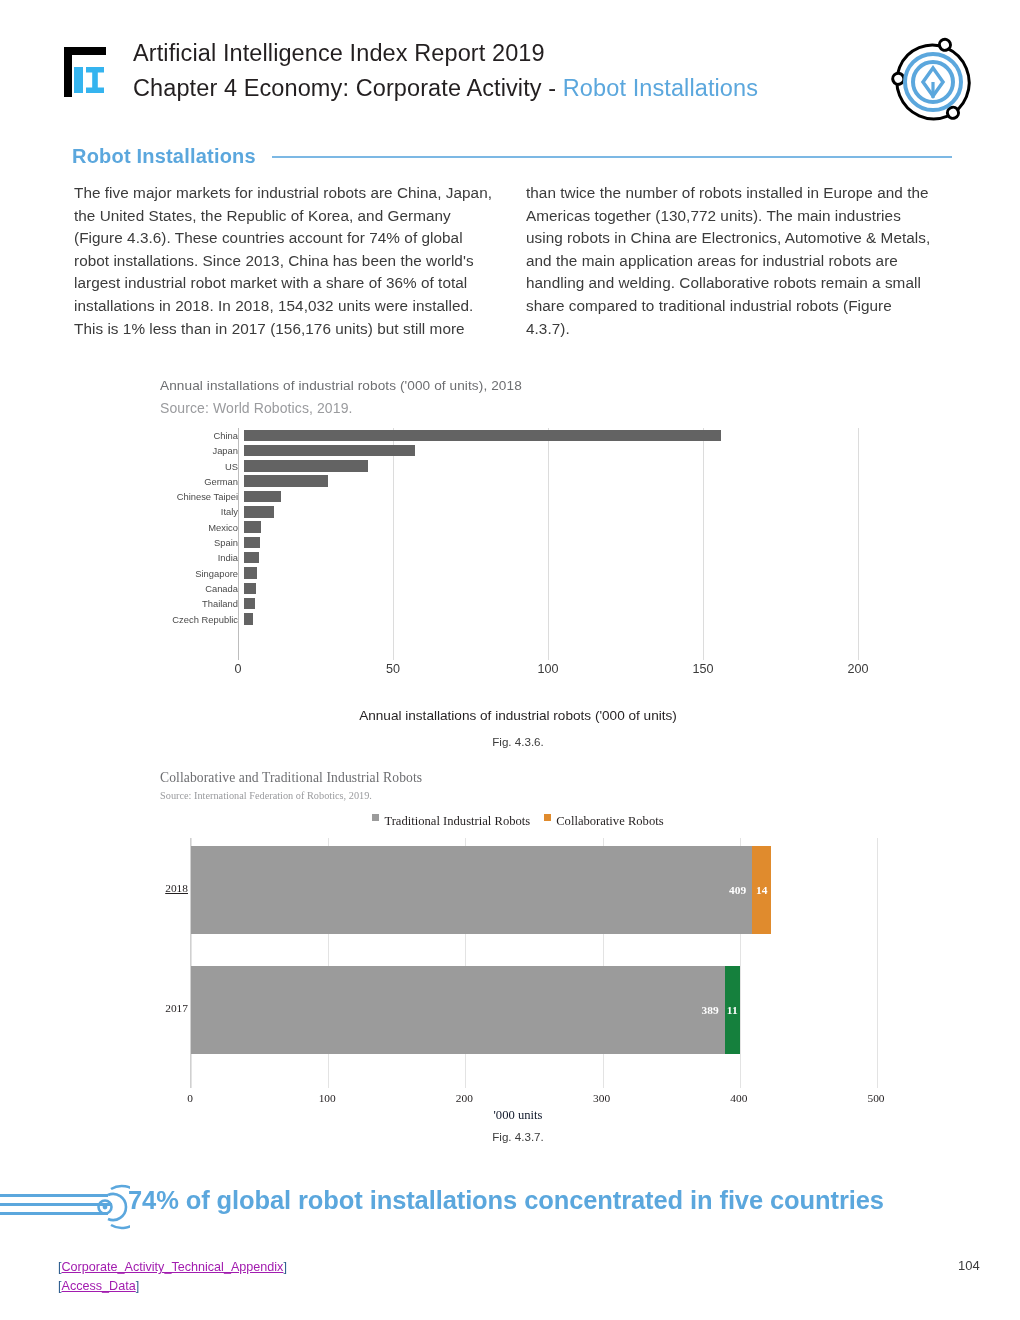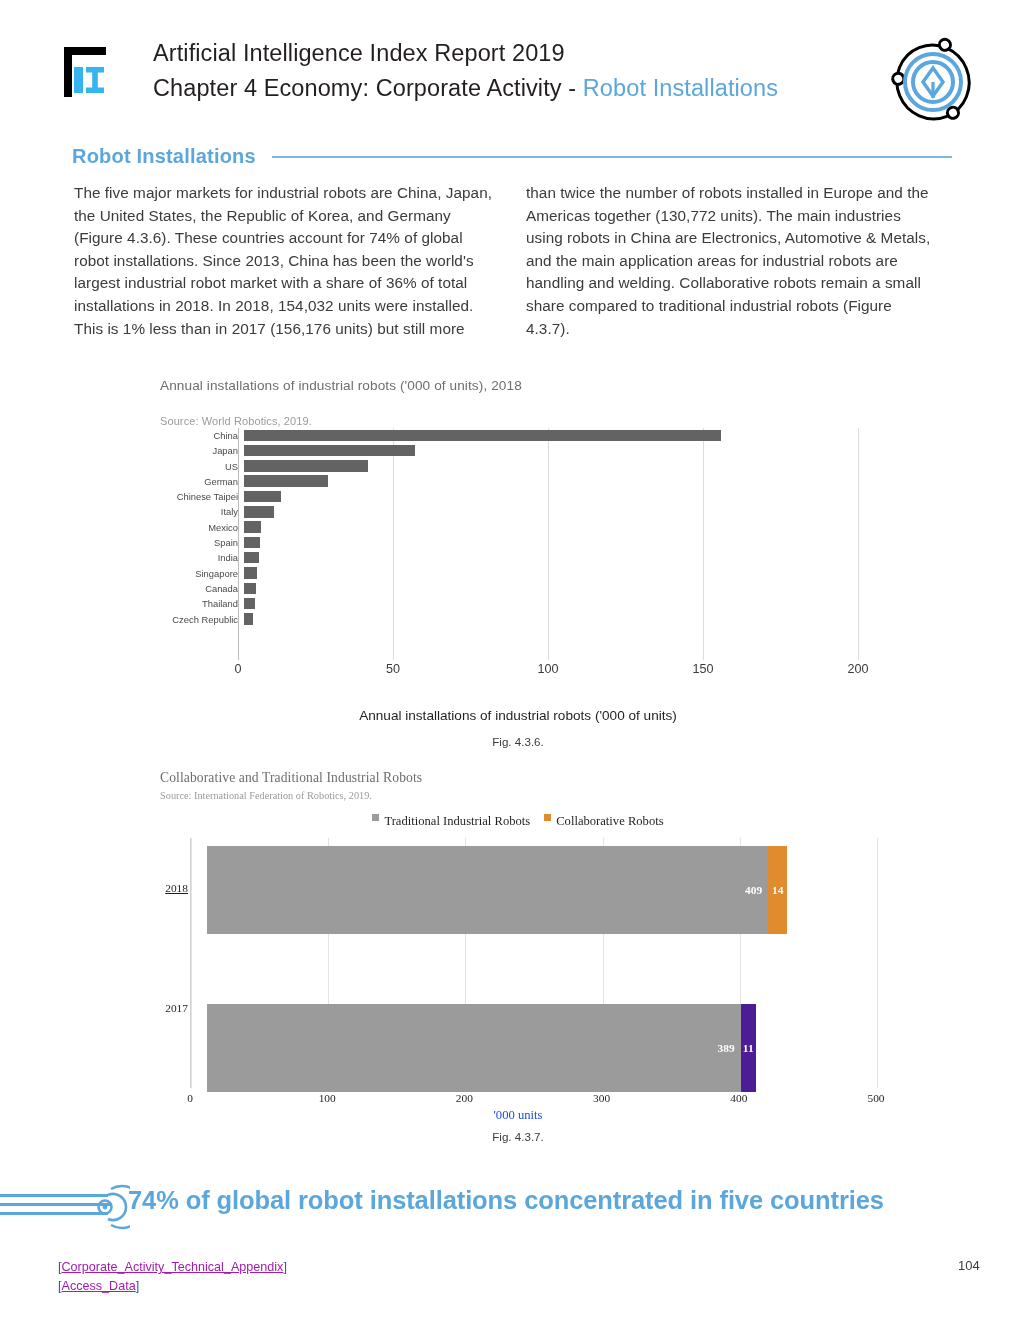--- a/index.html
+++ b/index.html
@@ -9,41 +9,41 @@
     font-family:"Liberation Sans", sans-serif;
     color:#231f20;
     position:relative;
     overflow:hidden;
   }
   .page{position:relative;width:1020px;height:1320px;}
 
   
   .header{position:absolute;left:0;top:0;width:1020px;height:130px;}
   .ai-logo{position:absolute;left:60px;top:43px;width:62px;height:62px;}
-  .header-text{position:absolute;left:133px;top:38px;margin-left:20px;}
+  .header-text{position:absolute;left:133px;top:38px;}
   .hdr-line1{font-size:23.5px;line-height:30px;color:#231f20;letter-spacing:.1px;}
   .hdr-line2{font-size:23.5px;line-height:30px;color:#231f20;letter-spacing:.1px;margin-top:5px;}
   .hdr-accent{color:#5ba7dd;}
   .orbit-logo{position:absolute;left:888px;top:36px;width:90px;height:92px;}
 
   
   .section-head{position:absolute;left:72px;top:143px;width:880px;height:26px;display:flex;align-items:center;}
   .section-title{font-size:20px;color:#5ba7dd;font-weight:bold;letter-spacing:.2px;white-space:nowrap;}
   .section-rule{flex:1;height:2px;background:#7cb8e4;margin-left:16px;margin-top:2px;}
 
   
   .col{position:absolute;top:182px;font-size:15.3px;line-height:22.6px;color:#3b3b3b;letter-spacing:.05px;}
   .col-left{left:74px;width:425px;}
   .col-right{left:526px;width:410px;}
   .col p{margin:0;}
 
   
   .fig1{position:absolute;left:160px;top:378px;width:760px;height:370px;}
   .fig1-title{font-size:13.6px;color:#6d6e71;letter-spacing:.1px;}
-  .fig1-source{font-size:11px;color:#9a9b9e;margin-top:22px;letter-spacing:.1px;}
+  .fig1-source{font-size:14px;color:#9a9b9e;margin-top:7px;letter-spacing:.1px;}
   .f1-plot{position:absolute;left:0px;top:50px;width:760px;height:240px;}
   .f1-rows{position:absolute;left:0;top:0;width:718px;}
   .f1-row{display:flex;align-items:center;height:15.3px;}
   .f1-lab{width:78px;text-align:right;font-size:9.4px;color:#4a4a4a;padding-right:6px;line-height:1;}
   .f1-barwrap{position:relative;height:15.3px;width:620px;}
   .f1-bar{position:absolute;left:0;top:1.6px;height:11.5px;background:#636363;}
   .f1-grid{position:absolute;left:78px;top:0;width:620px;height:232px;}
   .f1-gl{position:absolute;top:0;width:1px;height:232px;background:#dcdcdc;}
   .f1-gl.zero{background:#bdbdbd;}
   .f1-ticks{position:absolute;left:78px;top:234px;width:620px;height:20px;}
@@ -56,26 +56,26 @@
   .fig2-title{font-size:13.6px;color:#6d6e71;font-family:"Liberation Serif", serif;letter-spacing:.1px;}
   .fig2-source{font-size:10.3px;color:#9a9b9e;font-family:"Liberation Serif", serif;margin-top:4px;}
   .f2-legend{position:absolute;left:0;top:44px;width:716px;display:flex;justify-content:center;align-items:center;gap:14px;font-family:"Liberation Serif", serif;font-size:12.6px;color:#231f20;}
   .f2-legend .li{display:flex;align-items:flex-start;gap:5px;}
   .lg-sq{width:7px;height:7px;display:inline-block;}
   .f2-plot{position:absolute;left:0;top:68px;width:716px;height:250px;}
   .f2-ylabs{position:absolute;left:0;top:0;width:28px;height:250px;}
   .f2-ylab{position:absolute;right:0;font-family:"Liberation Serif", serif;font-size:11.4px;color:#231f20;}
   .f2-area{position:absolute;left:30px;top:0;width:686px;height:250px;border-left:1px solid #d0d0d0;}
   .f2-gl{position:absolute;top:0;width:1px;height:250px;background:#e3e3e3;}
-  .f2-barrow{position:absolute;height:88px;left:16px;}
+  .f2-barrow{position:absolute;height:88px;left:0;}
   .f2-seg{position:absolute;top:0;height:88px;}
   .f2-val{position:absolute;top:50%;transform:translateY(-50%);font-family:"Liberation Serif", serif;font-size:11.4px;font-weight:bold;color:#ffffff;}
   .f2-ticks{position:absolute;left:30px;top:254px;width:686px;height:20px;}
   .f2-tick{position:absolute;top:0;font-family:"Liberation Serif", serif;font-size:11.4px;color:#231f20;transform:translateX(-50%);}
-  .f2-axis-label{position:absolute;left:0;top:338px;width:716px;text-align:center;font-family:"Liberation Serif", serif;font-size:12.6px;color:#1d4ed8;}
+  .f2-axis-label{position:absolute;left:0;top:338px;width:716px;text-align:center;font-family:"Liberation Serif", serif;font-size:12.6px;color:#0f172a;}
   .f2-fignum{position:absolute;left:0;top:360px;width:716px;text-align:center;font-size:11.6px;color:#3b3b3b;}
 
   
   .banner{position:absolute;left:0;top:1178px;width:1020px;height:56px;}
   .banner-lines{position:absolute;left:0;top:12px;width:140px;height:32px;}
   .bl{position:absolute;left:0;height:3px;background:#5ba7dd;}
   .banner-icon{position:absolute;left:80px;top:4px;width:50px;height:50px;}
   .banner-text{position:absolute;left:128px;top:8px;font-size:25.5px;color:#5ba7dd;font-weight:bold;letter-spacing:-.1px;}
 
   
@@ -261,25 +261,25 @@
           <div class="f2-gl" style="left: 548.8px;"></div>
           <div class="f2-gl" style="left: 686px;"></div>
           <div class="f2-barrow" style="top: 8px; width: 686px;">
             <div class="f2-seg" style="left: 0px; width: 561.148px; background: rgb(155, 155, 155);">
               <div class="f2-val" style="right: 6px;">409</div>
             </div>
             <div class="f2-seg" style="left: 561.148px; width: 19.208px; background: rgb(224, 139, 45);">
               <div class="f2-val" style="left: 50%; transform: translate(-50%, -50%);">14</div>
             </div>
           </div>
-          <div class="f2-barrow" style="top: 128px; width: 686px; margin-top: 38px;">
+          <div class="f2-barrow" style="top: 128px; width: 686px;">
             <div class="f2-seg" style="left: 0px; width: 533.708px; background: rgb(155, 155, 155);">
               <div class="f2-val" style="right: 6px;">389</div>
             </div>
-            <div class="f2-seg" style="left: 533.708px; width: 15.092px; background: #4c1d95;">
+            <div class="f2-seg" style="left: 533.708px; width: 15.092px; background: #15803d;">
               <div class="f2-val" style="left: 50%; transform: translate(-50%, -50%);">11</div>
             </div>
           </div>
         </div>
       <div class="f2-ticks" id="f2-ticks">
           <div class="f2-tick" style="left: 0px;">0</div>
           <div class="f2-tick" style="left: 137.2px;">100</div>
           <div class="f2-tick" style="left: 274.4px;">200</div>
           <div class="f2-tick" style="left: 411.6px;">300</div>
           <div class="f2-tick" style="left: 548.8px;">400</div>

